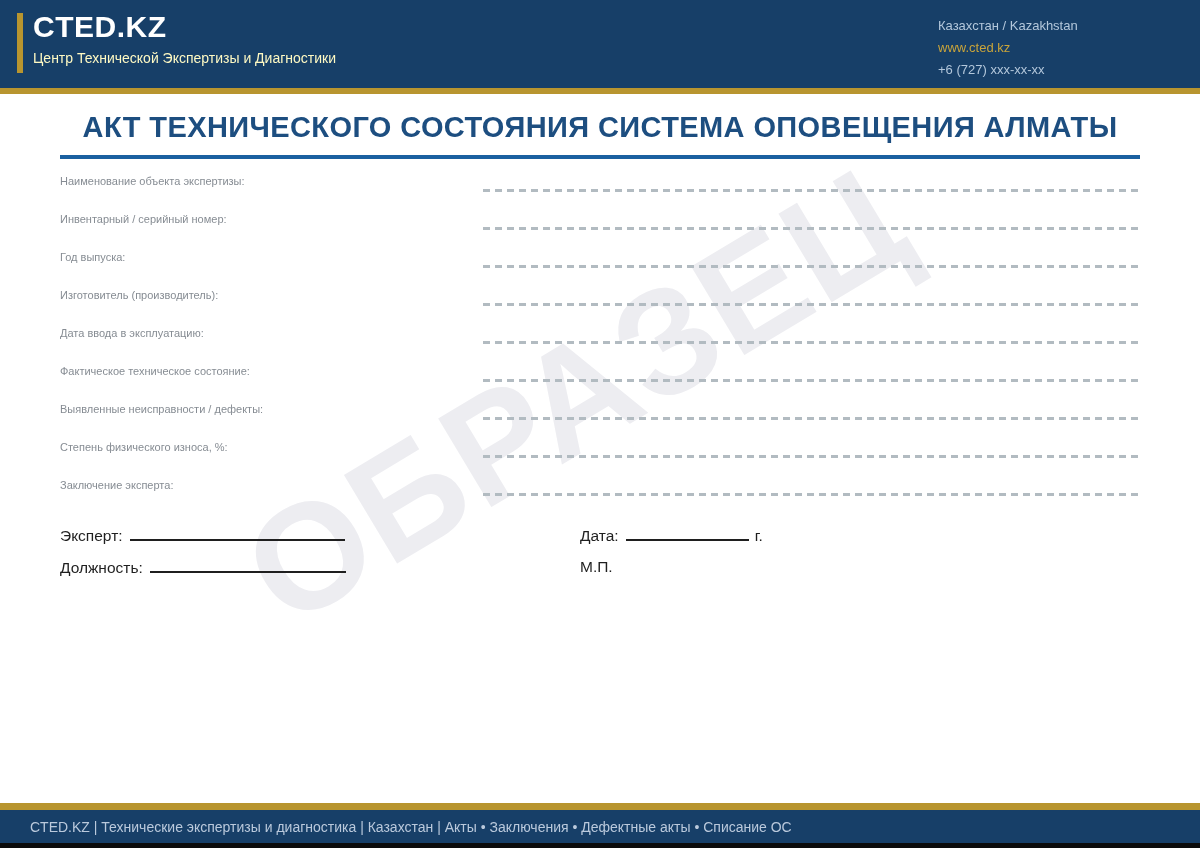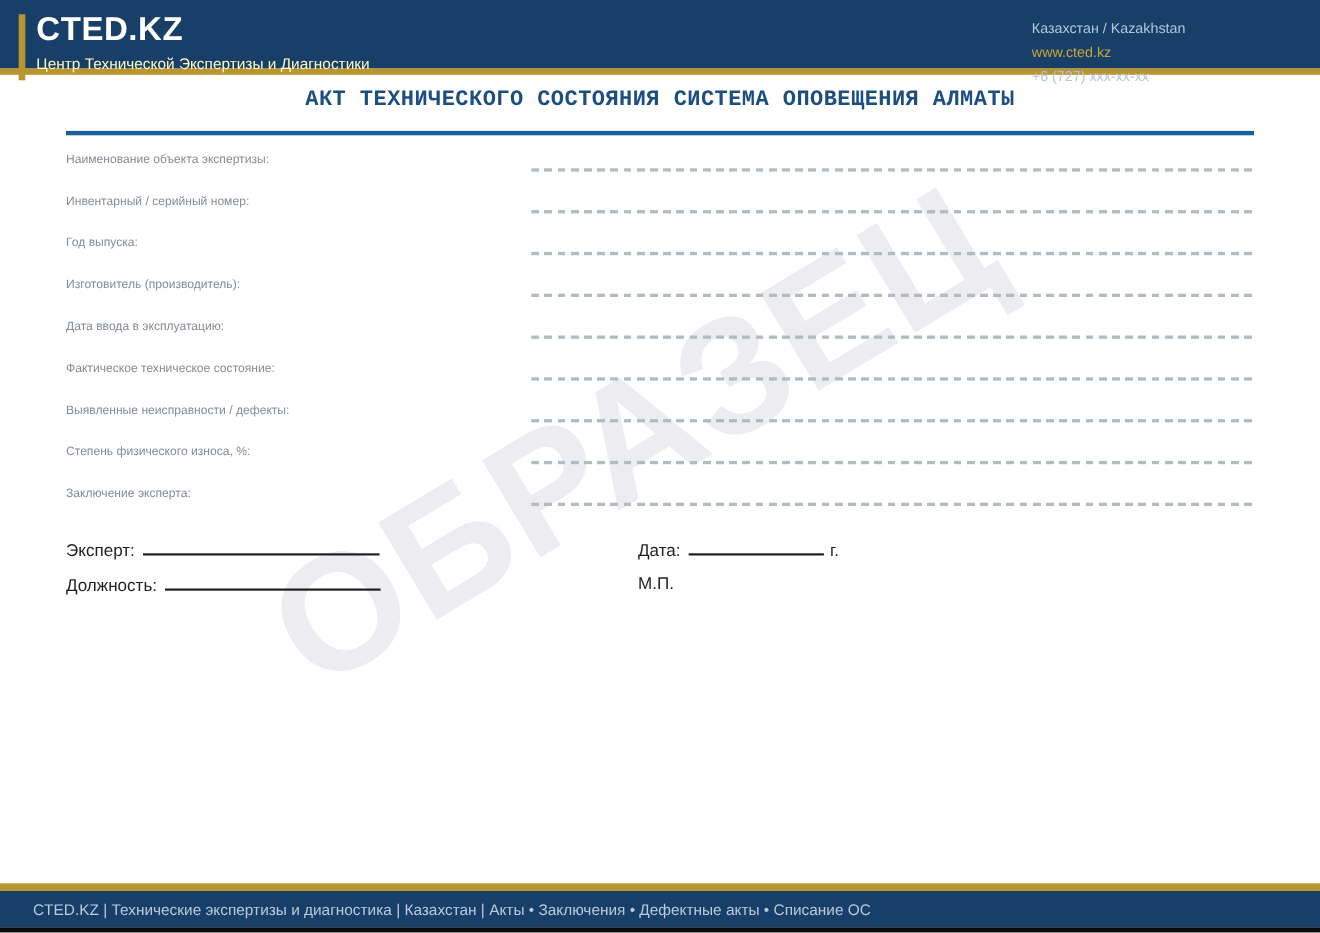--- a/index.html
+++ b/index.html
@@ -4,35 +4,35 @@
 <style>
   * { margin:0; padding:0; box-sizing:border-box; }
   html,body { background:#ffffff; }
   body { font-family:"Liberation Sans", sans-serif; }
   .page {
     position:relative; width:1200px; height:848px;
     background:#ffffff; overflow:hidden;
   }
 
   
-  .header { position:relative; height:62px; background:#173f68; }
+  .header { position:relative; height:88px; background:#173f68; }
   .logo-block { position:absolute; left:17px; top:11px; padding-left:16px; }
   .logo-accent { position:absolute; left:0; top:2px; width:6px; height:60px; background:#b8952f; }
   .logo-text { color:#ffffff; font-size:30px; font-weight:700; letter-spacing:0.5px; line-height:32px; }
   .logo-subtitle { margin-top:7px; color:#fef9c3; font-size:14px; line-height:16px; }
   .contact-block { position:absolute; left:938px; top:15px; font-size:13px; line-height:22px; }
   .contact-country { color:#b3c7db; }
   .contact-site { color:#c9a43a; }
   .contact-phone { color:#b3c7db; }
   .gold-divider { height:6px; background:#b8952f; }
 
   
   .doc-title {
-    padding-top:11px; text-align:center;
-    color:#1d4e80; font-size:20px; font-weight:700; letter-spacing:0.4px; line-height:24px;font-family:Liberation Mono, monospace;
+    padding-top:21px; text-align:center;
+    color:#1d4e80; font-size:29px; font-weight:700; letter-spacing:0.4px; line-height:24px;
   }
   .title-rule { height:4px; background:#1a60a0; margin:16px 60px 0 60px; }
 
   
   .form { position:relative; margin:13px 60px 0 60px; z-index:1; }
   .form-row { position:relative; height:38px; }
   .form-label { position:absolute; left:0; top:2px; color:#868c93; font-size:11px; line-height:15px; }
   .form-line {
     position:absolute; left:423px; right:0; top:17px; height:3px;
     background:repeating-linear-gradient(to right, #b2bbc1 0, #b2bbc1 7px, transparent 7px, transparent 12px);

